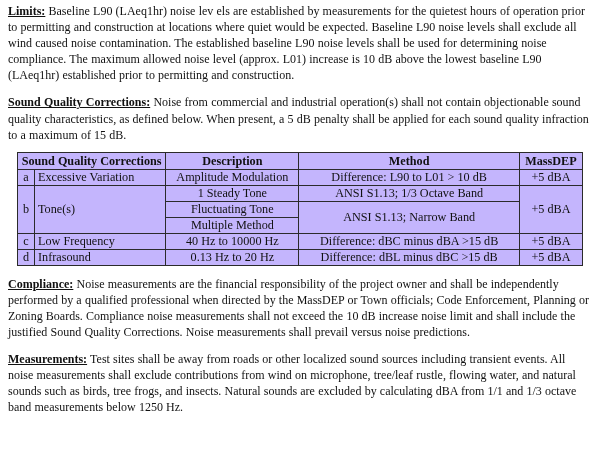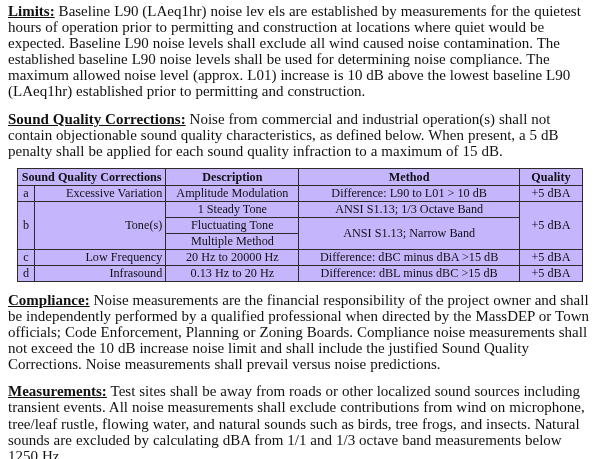--- a/index.html
+++ b/index.html
@@ -17,21 +17,21 @@
   }
   .page {
     position: relative;
     width: 600px;
     height: 459px;
     box-sizing: border-box;
     padding: 3px 8px 0 8px;
   }
   p.para {
     margin: 0 0 0 0;
-    font-size: 15px;
+    font-size: 12px;
     line-height: 16.1px;
     text-align: left;
     letter-spacing: 0px;
     word-spacing: 0.2px;
   }
   .lead {
     font-weight: bold;
     text-decoration: underline;
   }
   .gap-md { height: 11px; }
@@ -56,21 +56,21 @@
   table.sqc th {
     font-weight: bold;
     text-align: center;
     height: 16px;
   }
   td.ltr {
     text-align: center;
     width: 17px;
   }
   td.nm {
-    text-align: right;
+    text-align: left;
     padding-left: 5px;
   }
   td.ctr { text-align: center; }
   .col-ltr  { width: 17px; }
   .col-name { width: 131px; }
   .col-desc { width: 133px; }
   .col-meth { width: 220px; }
   .col-pen  { width: 63px; }
 </style>
 </head>
@@ -92,21 +92,21 @@
         <col class="col-name">
         <col class="col-desc">
         <col class="col-meth">
         <col class="col-pen">
     </colgroup>
     <thead>
       <tr>
         <th colspan="2">Sound Quality Corrections</th>
         <th>Description</th>
         <th>Method</th>
-        <th>Quality</th>
+        <th>MassDEP</th>
       </tr>
     </thead>
     <tbody>
       <tr>
         <td class="ltr">a</td>
         <td class="nm">Excessive Variation</td>
         <td class="ctr">Amplitude Modulation</td>
         <td class="ctr">Difference: L90 to L01 &gt; 10 dB</td>
         <td class="ctr">+5 dBA</td>
       </tr>
@@ -122,21 +122,21 @@
         <td class="ctr">Fluctuating Tone</td>
         <td class="ctr" rowspan="2">ANSI S1.13; Narrow Band</td>
       </tr>
       <tr>
         <td class="ctr">Multiple Method</td>
       </tr>
 
       <tr>
         <td class="ltr">c</td>
         <td class="nm">Low Frequency</td>
-        <td class="ctr">20 Hz to 20000 Hz</td>
+        <td class="ctr">40 Hz to 10000 Hz</td>
         <td class="ctr">Difference: dBC minus dBA &gt;15 dB</td>
         <td class="ctr">+5 dBA</td>
       </tr>
       <tr>
         <td class="ltr">d</td>
         <td class="nm">Infrasound</td>
         <td class="ctr">0.13 Hz to 20 Hz</td>
         <td class="ctr">Difference: dBL minus dBC &gt;15 dB</td>
         <td class="ctr">+5 dBA</td>
       </tr>

